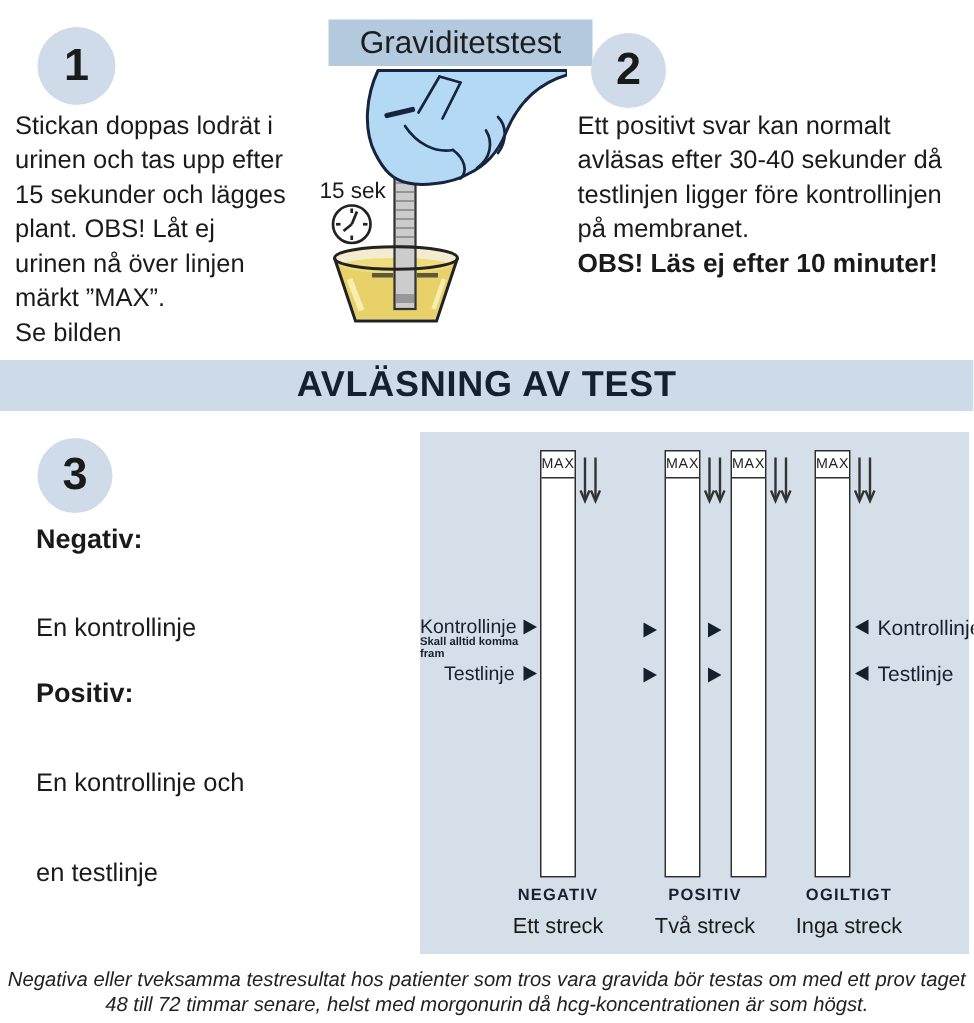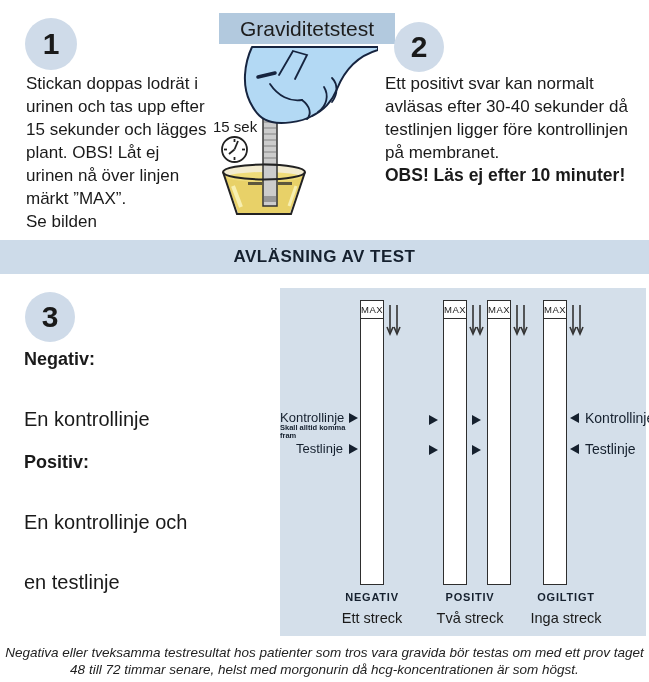--- a/index.html
+++ b/index.html
@@ -13,26 +13,26 @@
   .title-box { position:absolute; left:219px; top:13px; width:176px; height:31px;
     background:#b2c9de; display:flex; align-items:center; justify-content:center;
     font-size:21px; color:#1d1d1d; }
 
   .txt { position:absolute; font-size:17px; line-height:23px; color:#1a1a1a; }
   .txt .bold { font-weight:bold; }
   .warning { font-weight:bold; font-size:17.5px; }
 
   .band { position:absolute; left:0; top:240px; width:649px; height:34px; background:#cddbe9;
     display:flex; align-items:center; justify-content:center;
-    font-size:17px; font-weight:bold; letter-spacing:0.5px; color:#15202e; }
+    font-size:24px; font-weight:bold; letter-spacing:0.5px; color:#15202e; }
 
   .step3-block { position:absolute; left:24px; top:348px; width:256px; }
   .step3-group { margin-bottom:21px; }
   .step3-group .heading { font-weight:bold; font-size:18px; line-height:22px; margin-bottom:1px; }
-  .step3-group .line { font-size:20px; line-height:22px;margin-top:38px; }
+  .step3-group .line { font-size:17px; line-height:22px;margin-top:38px; }
 
   .panel { position:absolute; left:280px; top:288px; width:366px; height:348px; background:#d4dfea; }
 
   .stick { position:absolute; top:12px; width:24px; height:285px; background:#fff;
     border:1.5px solid #2e2e2e; display:flex; flex-direction:row; }
   .hatch { height:101px; border-bottom:1.3px solid #4a4a4a; overflow:hidden; }
   .window { height:67px; position:relative; }
   .line-red { position:absolute; left:0; right:0; background:#a63a2e; }
   .line-faint { position:absolute; left:0; right:0; background:#d89f97; }
   .wash-strong { background:linear-gradient(#fff 0%, #f3d9d4 14%, #fff 30%, #fff 52%, #f3d9d4 64%, #fff 82%); }
@@ -74,21 +74,21 @@
       <text x="0" y="9" font-size="8.5" fill="#9c6d9f" opacity="0.9" font-family="Liberation Sans, DejaVu Sans, sans-serif">20IU/L</text>
     </pattern>
   </defs>
 </svg>
 
 <div class="page">
 
   <div class="num-circle" style="left:25px; top:18px;">
     <span>1</span>
   </div>
-  <div class="txt" style="left:26px; top:72px; width:205px;">
+  <div class="txt" style="left:10px; top:72px; width:205px;">
     <div>Stickan doppas lodrät i</div>
     <div>urinen och tas upp efter</div>
     <div>15 sekunder och lägges</div>
     <div>plant. OBS! Låt ej</div>
     <div>urinen nå över linjen</div>
     <div>märkt ”MAX”.</div>
     <div>Se bilden</div>
   </div>
 
   <div class="title-box">

